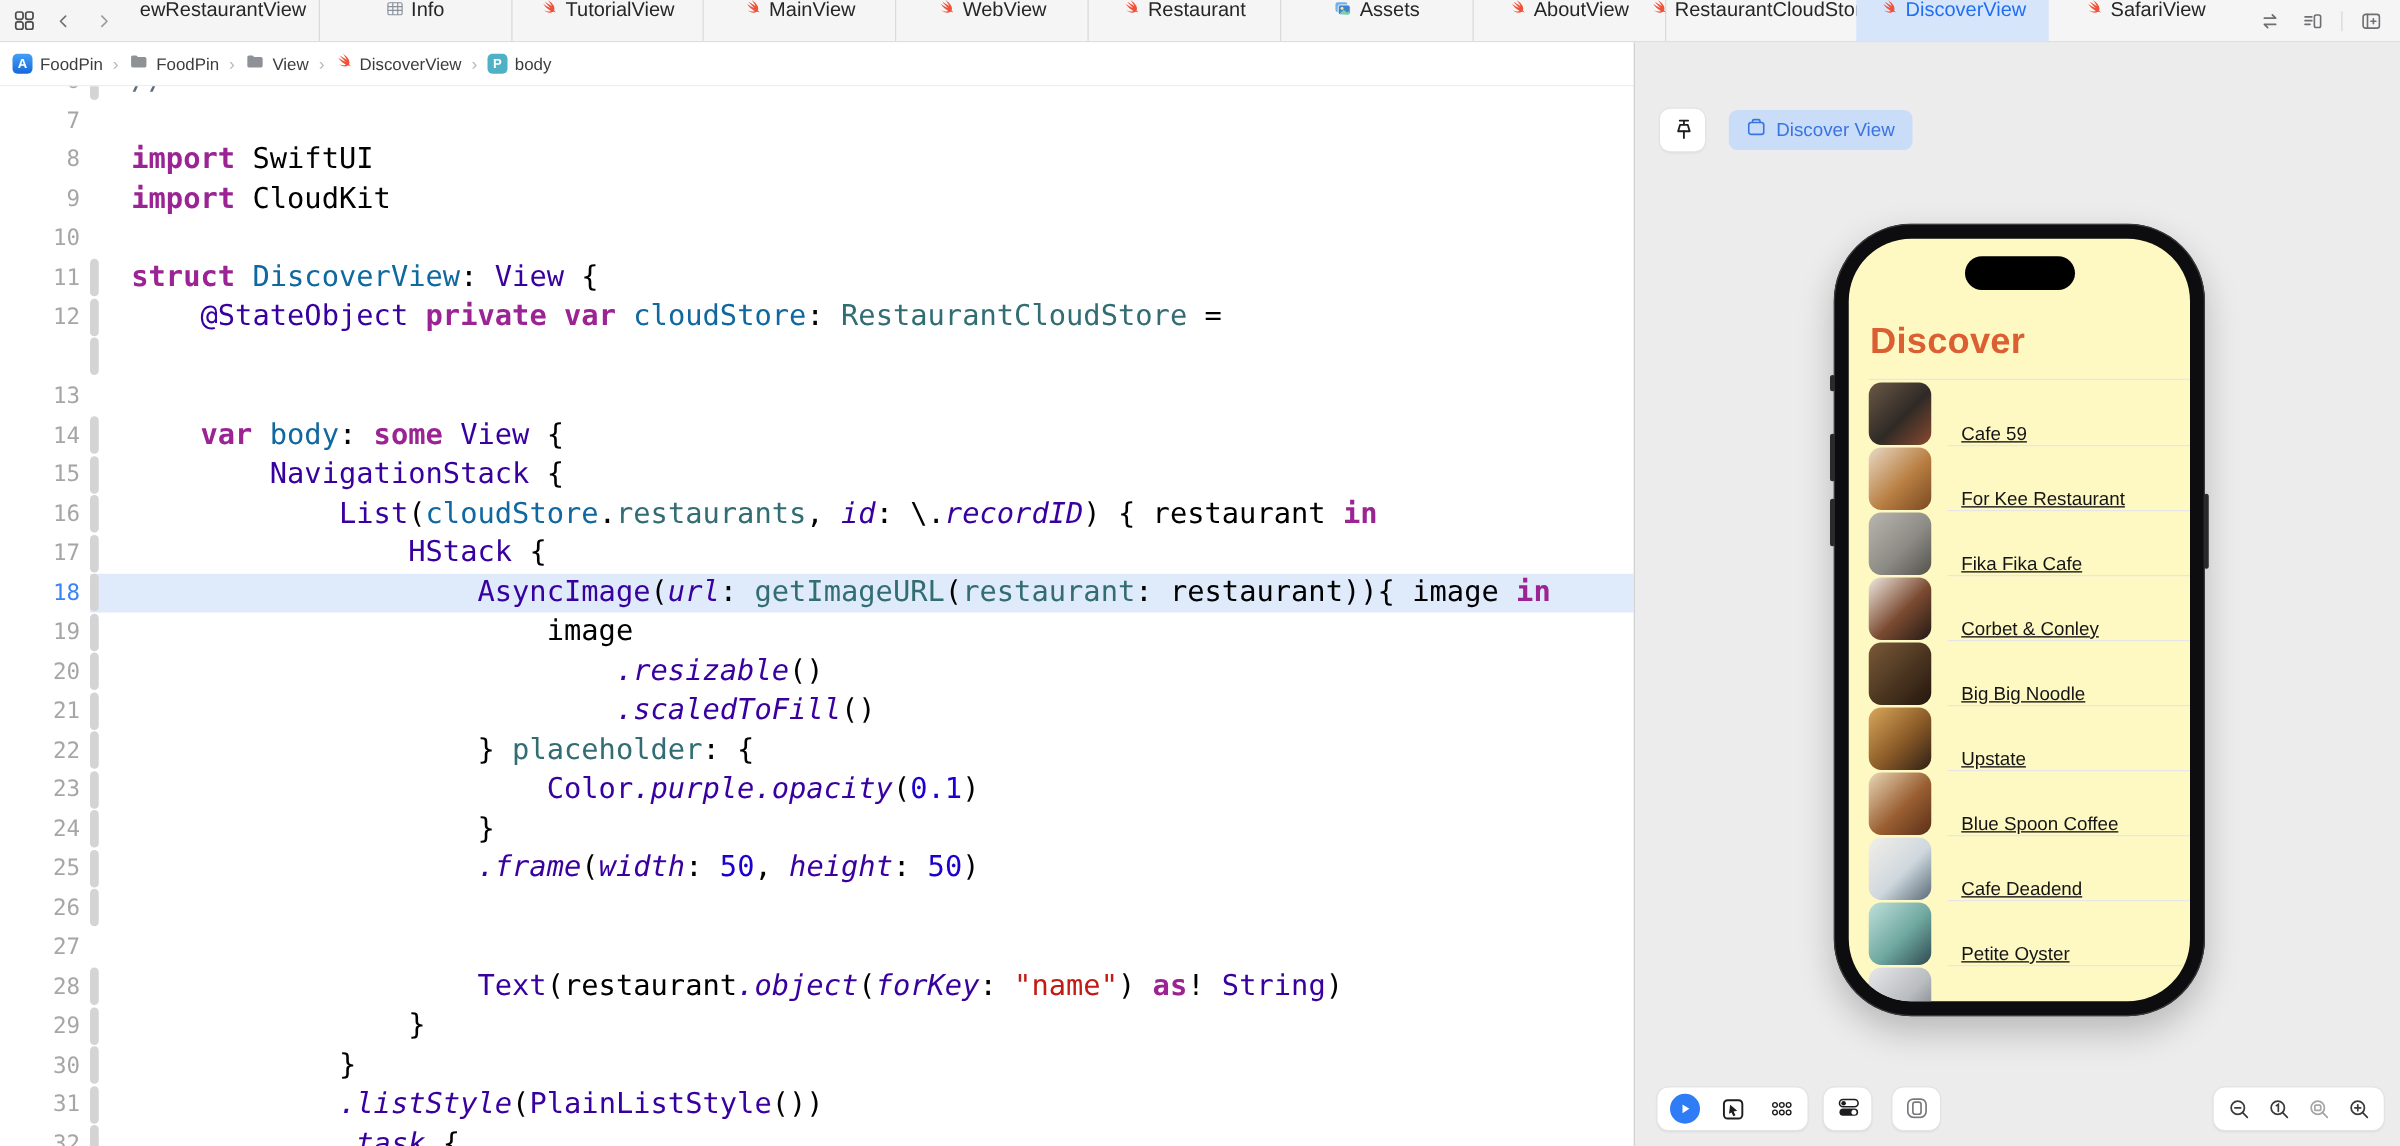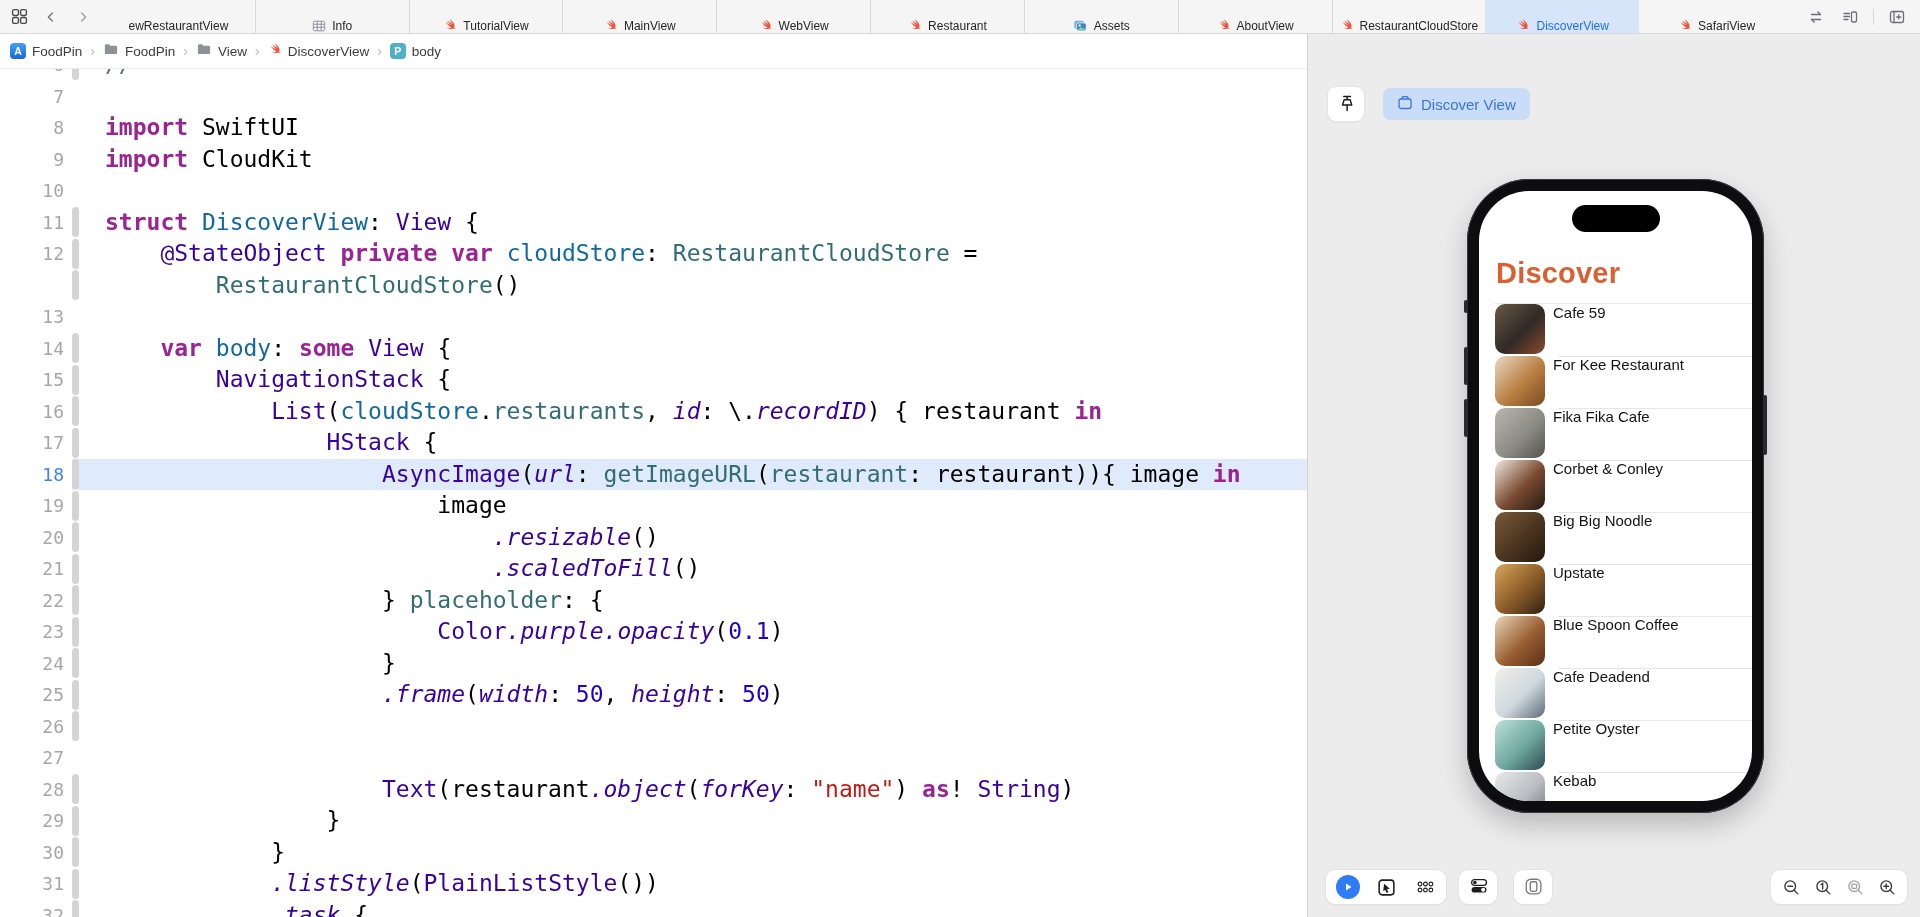--- a/index.html
+++ b/index.html
@@ -8,22 +8,22 @@
   .app { width:1920px; height:917px; display:flex; flex-direction:column; }
 
   
   .tabbar { height:34px; background:#f6f5f5; border-bottom:1px solid #d8d8d8;
     display:flex; align-items:stretch; flex:0 0 34px; }
   .tb-left { display:flex; align-items:center; padding:0 8px 0 8px; gap:10px; }
   .tb-right { display:flex; align-items:center; padding:0 12px; gap:12px; }
   .tb-ic { width:22px; height:22px; display:flex; align-items:center; justify-content:center;
     background:none; border:none; cursor:default; }
   .tabs { flex:1; display:flex; align-items:stretch; overflow:hidden; }
-  .tab { flex:1 1 0; min-width:0; display:flex; align-items:flex-end; justify-content:center;
-    gap:6px; font-size:12px; color:#262626; border-left:1px solid #dadada;
+  .tab { flex:1 1 0; min-width:0; display:flex; align-items:flex-start; justify-content:center;
+    gap:6px; font-size:16px; color:#262626; border-left:1px solid #dadada;
     white-space:nowrap; cursor:default; background:none; }
   .tab:first-child { border-left:none; }
   .tab.active { background:#d7e5fb; color:#1f6ff2; border-left-color:transparent; }
   .tab.active + .tab { border-left-color:transparent; }
   .tab .ic { display:flex; align-items:center; }
 
   
   .main { flex:1; display:flex; min-height:0; }
   .editor { width:1307px; flex:0 0 1307px; display:flex; flex-direction:column; background:#fff; }
 
@@ -64,26 +64,26 @@
   .canvas { flex:1; background:#ececec; border-left:1px solid #d2d2d2; position:relative; }
   .pinbtn { position:absolute; left:20px; top:53px; width:36px; height:34px; background:#fff;
     border:none; border-radius:8px; box-shadow:0 0 0 1px #e3e3e3, 0 1px 2px rgba(0,0,0,.08);
     display:flex; align-items:center; justify-content:center; cursor:default; }
   .chip { position:absolute; left:75px; top:54px; height:32px; padding:0 14px; border-radius:7px;
     background:#c9dcf8; color:#3a74e0; font-size:15px; display:flex; align-items:center; gap:8px; cursor:default; }
 
   .phone { position:absolute; left:159px; top:145px; width:297px; height:634px;
     background:#0d0d0f; border-radius:62px; box-shadow:0 0 0 1px #3a3a3c inset, 0 12px 28px rgba(0,0,0,.22); }
   .sidebtn { position:absolute; background:#2a2a2c; border-radius:2px; }
-  .screen { position:absolute; inset:12px; background:#ffffff; border-radius:50px; overflow:hidden; }
+  .screen { position:absolute; inset:12px; background:#fef9c3; border-radius:50px; overflow:hidden; }
   .island { position:absolute; top:14px; left:50%; transform:translateX(-50%);
     width:88px; height:27px; background:#000; border-radius:14px; }
   .ptitle { margin:66px 0 0 17px; font-size:29px; font-weight:bold; letter-spacing:.2px; }
   .plist { margin-top:13px; border-top:1px solid #e6e6e8; margin-left:16px; }
-  .prow { height:52px; display:flex; align-items:flex-start; gap:8px; position:relative; }
+  .prow { height:52px; display:flex; align-items:flex-end; gap:24px; position:relative;text-decoration:underline; }
   .prow + .prow::before { content:""; position:absolute; top:0; left:63px; right:0; height:1px; background:#e6e6e8; }
   .thumb { width:50px; height:50px; border-radius:10px; flex:0 0 50px; }
   .pname { font-size:15px; color:#141414; }
 
   .canvas-toolbar { position:absolute; left:18px; right:13px; bottom:13px; height:34px;
     display:flex; align-items:center; }
   .tgroup { height:34px; background:#fff; border-radius:9px;
     box-shadow:0 0 0 1px #e3e3e3, 0 1px 2px rgba(0,0,0,.08);
     display:flex; align-items:center; padding:0 10px; gap:14px; }
   .tbtn { height:34px; width:38px; background:#fff; border:none; border-radius:9px;
@@ -277,21 +277,21 @@
         </div>
       <div class="code">
         <div class="code-inner" id="code">
             <div class="row"><span class="num">6</span><span class="rest"><span class="mark"></span><span class="src"><span class="tok-cm">//</span></span></span></div>
             <div class="row"><span class="num">7</span><span class="rest"><span class="mark off"></span><span class="src"></span></span></div>
             <div class="row"><span class="num">8</span><span class="rest"><span class="mark off"></span><span class="src"><span class="tok-k">import </span><span class="tok-p">SwiftUI</span></span></span></div>
             <div class="row"><span class="num">9</span><span class="rest"><span class="mark off"></span><span class="src"><span class="tok-k">import </span><span class="tok-p">CloudKit</span></span></span></div>
             <div class="row"><span class="num">10</span><span class="rest"><span class="mark off"></span><span class="src"></span></span></div>
             <div class="row"><span class="num">11</span><span class="rest"><span class="mark"></span><span class="src"><span class="tok-k">struct </span><span class="tok-d">DiscoverView</span><span class="tok-p">: </span><span class="tok-t">View</span><span class="tok-p"> {</span></span></span></div>
             <div class="row"><span class="num">12</span><span class="rest"><span class="mark"></span><span class="src"><span class="tok-p">    </span><span class="tok-t">@StateObject</span><span class="tok-p"> </span><span class="tok-k">private</span><span class="tok-p"> </span><span class="tok-k">var</span><span class="tok-p"> </span><span class="tok-d">cloudStore</span><span class="tok-p">: </span><span class="tok-pt">RestaurantCloudStore</span><span class="tok-p"> =</span></span></span></div>
-            <div class="row"><span class="num"></span><span class="rest"><span class="mark"></span><span class="src"><span class="tok-p">        </span><span class="tok-pt">RestaurantCloudStore</span><span class="tok-p">()</span></span></span></div>
+            <div class="row"><span class="num"></span><span class="rest"><span class="mark"></span></span></div>
             <div class="row"><span class="num">13</span><span class="rest"><span class="mark off"></span><span class="src"></span></span></div>
             <div class="row"><span class="num">14</span><span class="rest"><span class="mark"></span><span class="src"><span class="tok-p">    </span><span class="tok-k">var</span><span class="tok-p"> </span><span class="tok-d">body</span><span class="tok-p">: </span><span class="tok-k">some</span><span class="tok-p"> </span><span class="tok-t">View</span><span class="tok-p"> {</span></span></span></div>
             <div class="row"><span class="num">15</span><span class="rest"><span class="mark"></span><span class="src"><span class="tok-p">        </span><span class="tok-t">NavigationStack</span><span class="tok-p"> {</span></span></span></div>
             <div class="row"><span class="num">16</span><span class="rest"><span class="mark"></span><span class="src"><span class="tok-p">            </span><span class="tok-t">List</span><span class="tok-p">(</span><span class="tok-d">cloudStore</span><span class="tok-p">.</span><span class="tok-pf">restaurants</span><span class="tok-p">, </span><span class="tok-m">id</span><span class="tok-p">: \.</span><span class="tok-m">recordID</span><span class="tok-p">) { restaurant </span><span class="tok-k">in</span></span></span></div>
             <div class="row"><span class="num">17</span><span class="rest"><span class="mark"></span><span class="src"><span class="tok-p">                </span><span class="tok-t">HStack</span><span class="tok-p"> {</span></span></span></div>
             <div class="row hl"><span class="num">18</span><span class="rest"><span class="mark"></span><span class="src"><span class="tok-p">                    </span><span class="tok-t">AsyncImage</span><span class="tok-p">(</span><span class="tok-m">url</span><span class="tok-p">: </span><span class="tok-pf">getImageURL</span><span class="tok-p">(</span><span class="tok-pf">restaurant</span><span class="tok-p">: restaurant)){ image </span><span class="tok-k">in</span></span></span></div>
             <div class="row"><span class="num">19</span><span class="rest"><span class="mark"></span><span class="src"><span class="tok-p">                        </span><span class="tok-p">image</span></span></span></div>
             <div class="row"><span class="num">20</span><span class="rest"><span class="mark"></span><span class="src"><span class="tok-p">                            </span><span class="tok-m">.resizable</span><span class="tok-p">()</span></span></span></div>
             <div class="row"><span class="num">21</span><span class="rest"><span class="mark"></span><span class="src"><span class="tok-p">                            </span><span class="tok-m">.scaledToFill</span><span class="tok-p">()</span></span></span></div>
             <div class="row"><span class="num">22</span><span class="rest"><span class="mark"></span><span class="src"><span class="tok-p">                    </span><span class="tok-p">} </span><span class="tok-pf">placeholder</span><span class="tok-p">: {</span></span></span></div>

